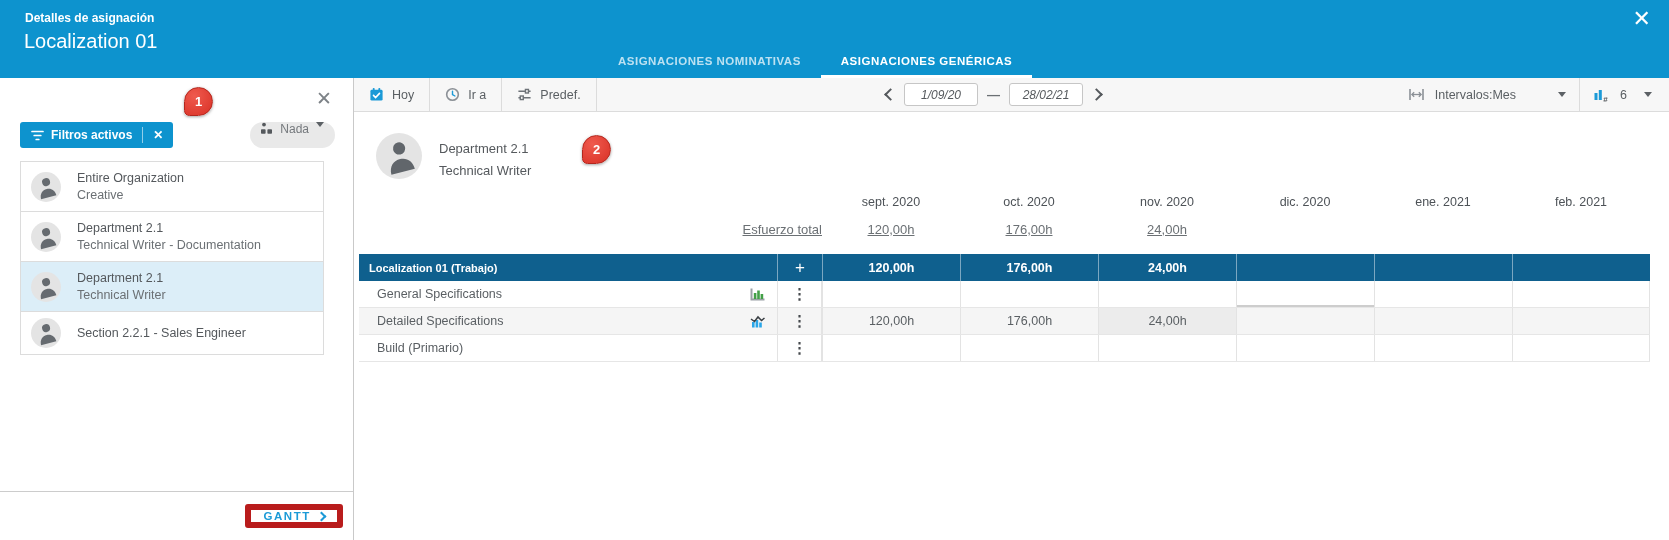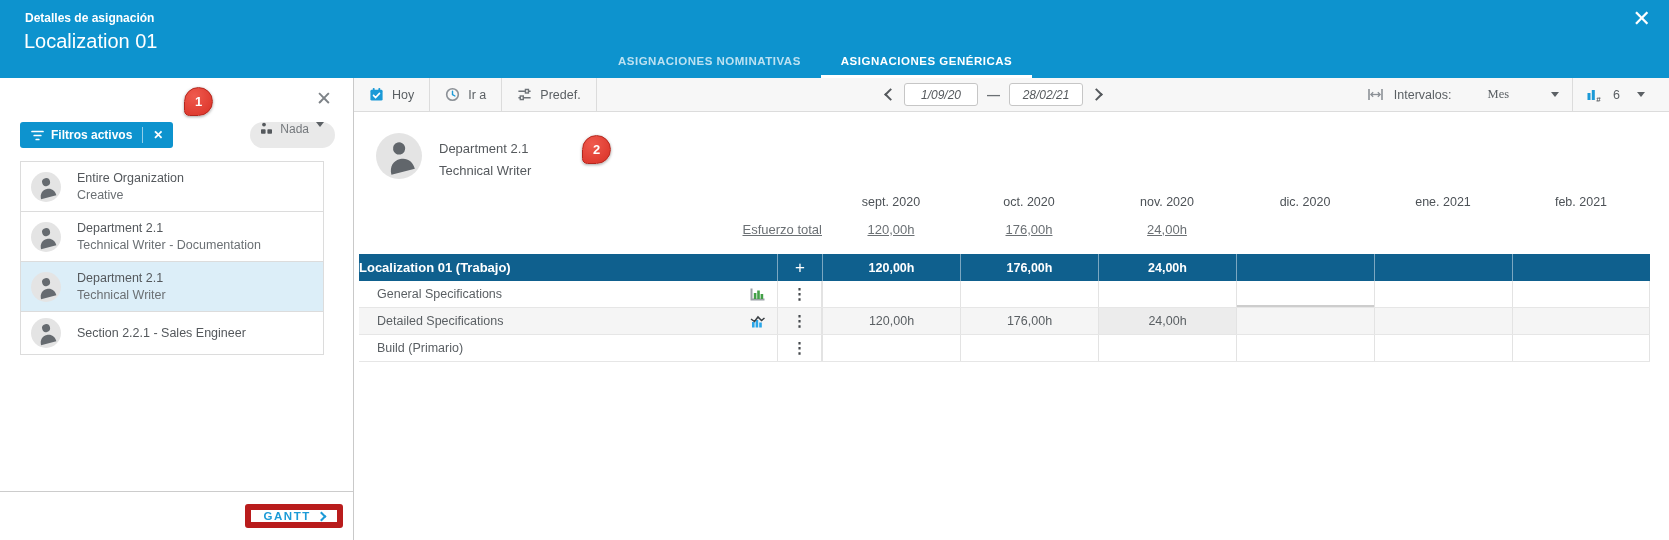--- a/index.html
+++ b/index.html
@@ -61,39 +61,39 @@
   .tb-btn  { display:flex; align-items:center; gap:8px; padding:0 15px; height:100%; color:#5a5f63; font-size:12.5px; cursor:pointer; }
   .tb-sep  { width:1px; height:100%; background:#dcdcdc; }
   .tb-center { position:absolute; left:532px; top:0; height:100%; display:flex; align-items:center; gap:9px; }
   .nav-chev { width:9px; height:9px; border-top:2.5px solid #55595d; border-right:2.5px solid #55595d; cursor:pointer; }
   .nav-chev.left  { transform:rotate(-135deg); }
   .nav-chev.right { transform:rotate(45deg); }
   .date-input { width:74px; height:23px; border:1px solid #c6c6c6; border-radius:3px; background:#fff;
                 font-family:"Liberation Sans", sans-serif; font-size:12px; font-style:italic; color:#55595d;
                 text-align:center; outline:none; }
   .range-dash { color:#6b7074; font-weight:bold; font-size:13px; }
-  .tb-right { position:absolute; right:0; top:0; height:100%; display:flex; align-items:center; padding-right:24px; color:#5a5f63; font-size:12.5px; }
+  .tb-right { position:absolute; right:0; top:0; height:100%; display:flex; align-items:center; padding-right:17px; color:#5a5f63; font-size:12.5px; }
 
   
   .res-head-avatar { position:absolute; left:22px; top:55px; width:46px; height:46px; }
   .res-head-name { position:absolute; left:85px; top:63px;  font-size:13px; color:#55595d; }
   .res-head-role { position:absolute; left:85px; top:85px;  font-size:13px; color:#55595d; }
   .main-badge { position:absolute; left:228px; top:57px; }
 
   
   .grid { position:absolute; left:5px; top:112px; width:1291px; color:#5a5f63; }
   .grow { display:grid; grid-template-columns:378px 40px 45px repeat(6,138px); align-items:center; }
   .months { height:24px; }
   .month { text-align:center; font-size:12.5px; font-weight:normal; color:#4d5257; }
   .totals { height:30px; margin-bottom:10px; color:#6b7074; font-size:13px;text-decoration:underline; }
   .totals .tlabel { grid-column:1/4; text-align:right; }
   .tval { text-align:center; }
 
   .prow { height:27px; background:#0f608e; color:#fff; }
-  .prow .plabel { grid-column:1/3; padding-left:0; font-size:13px; font-weight:bold; }
+  .prow .plabel { grid-column:1/3; padding-left:10px; font-size:11px; font-weight:bold; }
   .prow .pcell { height:100%; display:flex; align-items:center; justify-content:center;
                  border-left:1px solid rgba(255,255,255,.45); font-size:12.5px; font-weight:bold; }
   .prow .padd { font-size:17px; font-weight:400; cursor:pointer; }
 
   .trow { height:27px; border-bottom:1px solid #e6e6e6; background:#fff; }
   .trow.alt { background:#f5f5f5; }
   .trow .tname { padding-left:18px; font-size:12.5px; }
   .ccell { height:100%; display:flex; align-items:center; justify-content:center; }
   .kebab-cell { border-left:1px solid #e3e3e3; border-right:1px solid #e3e3e3; cursor:pointer; }
   .kebab { font-size:15px; color:#45494d; font-weight:bold; letter-spacing:0; }
@@ -252,21 +252,21 @@
 
     <div class="tb-right">
       <span style="display:flex;">
         <svg width="17" height="13" viewBox="0 0 18 14" stroke="#8b9096" stroke-width="1.7">
             <path d="M2 1v12M16 1v12"></path>
             <path d="M4.5 7h9" stroke-width="1.4"></path>
             <path d="M6.5 4.5L4 7l2.5 2.5M11.5 4.5L14 7l-2.5 2.5" fill="none" stroke-width="1.4"></path>
           </svg>
       </span>
       <span style="margin-left:10px;">Intervalos:</span>
-      <span style="margin-left:36px;font-family:Liberation Serif, serif;">Mes</span>
+      <span style="">Mes</span>
       <span class="caret" style="margin-left:42px;"></span>
       <div class="tb-sep" style="margin:0 13px;"></div>
       <span style="display:flex;">
         <svg width="16" height="16" viewBox="0 0 16 16">
             <rect x="1.5" y="6" width="3" height="7" fill="#1b9ad7"></rect>
             <rect x="5.8" y="3" width="3" height="10" fill="#1b9ad7"></rect>
             <text x="10.2" y="14.5" font-size="8" font-weight="bold" fill="#55595d">#</text>
           </svg>
       </span>
       <span style="margin-left:11px;">6</span>

